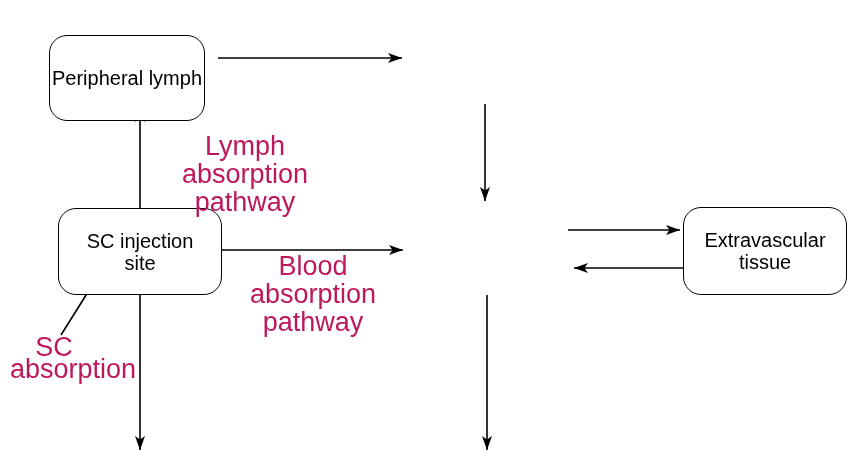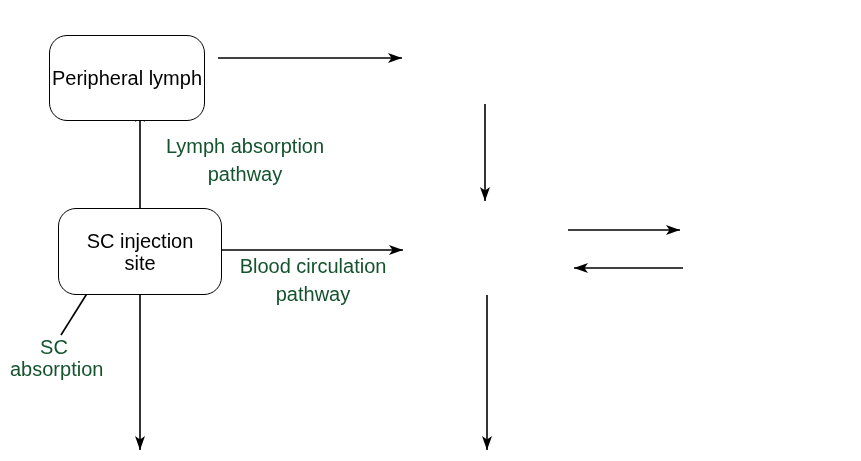--- a/index.html
+++ b/index.html
@@ -34,22 +34,22 @@
   }
   .node-label {
     white-space: pre-line;
     font-size: 20px;
     line-height: 22px;
     color: #000000;
   }
   .edge-label {
     position: absolute;
     white-space: pre-line;
-    font-size: 20px;
-    color: #14532d;
+    font-size: 27px;
+    color: #be185d;
   }
   .edge-label--pathway {
     text-align: center;
     line-height: 28px;
   }
   .edge-label--loss {
     text-align: left;
     line-height: 22px;
   }
   .edge-label--scinj {
@@ -96,24 +96,28 @@
     <span class="node-label">Peripheral lymph</span>
   </div>
 
 
   <div class="node node--scsite">
     <span class="node-label">SC injection
 site</span>
   </div>
 
 
+  <div class="node node--extravasc">
+    <span class="node-label">Extravascular
+tissue</span>
+  </div>
 
   <div class="edge-label edge-label--pathway edge-label--lymph">Lymph absorption
 pathway</div>
 
-  <div class="edge-label edge-label--pathway edge-label--blood">Blood circulation
+  <div class="edge-label edge-label--pathway edge-label--blood">Blood absorption
 pathway</div>
 
 
   <div class="edge-label edge-label--scinj">SC
 absorption</div>
 
 </div>
 
 </body></html>

